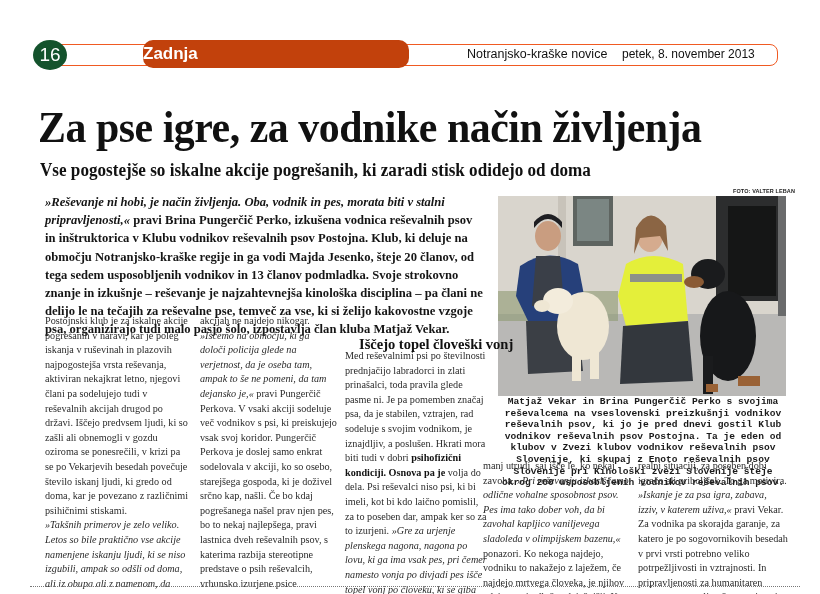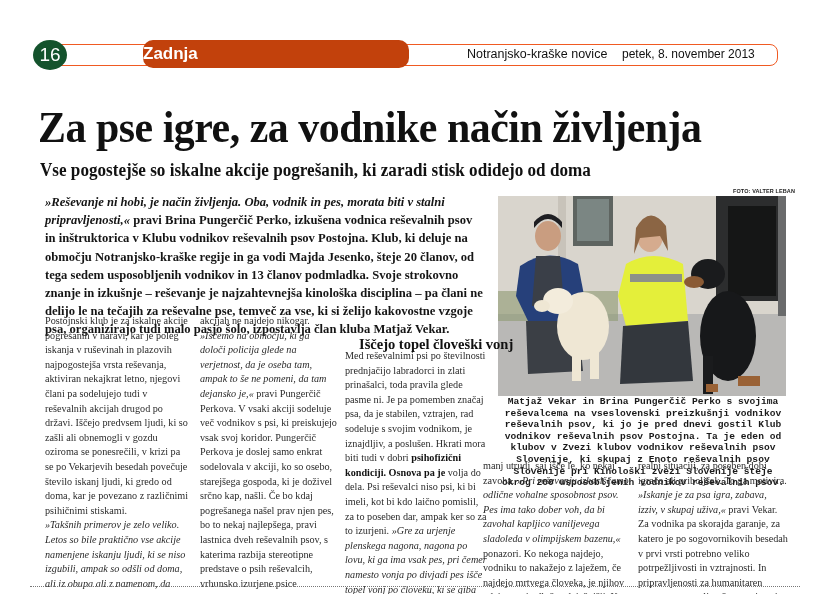--- a/index.html
+++ b/index.html
@@ -109,17 +109,17 @@
 <h3 class="subtitle2" style="margin:14px">Iščejo topel človeški vonj</h3>
 <div class="col c3">
   <span>Med reševalnimi psi po številnosti prednjačijo labradorci in zlati prinašalci, toda pravila glede pasme ni. Je pa pomemben značaj psa, da je stabilen, vztrajen, rad sodeluje s svojim vodnikom, je iznajdljiv, a poslušen. Hkrati mora biti tudi v dobri </span><b>psihofizični kondiciji. Osnova pa je</b><span> volja do dela.  Psi reševalci niso psi, ki bi imeli, kot bi kdo laično pomislil, za to poseben dar, ampak ker so za to izurjeni. </span><i>»Gre za urjenje plenskega nagona, nagona po lovu, ki ga ima vsak pes, pri čemer namesto vonja po divjadi pes išče topel vonj po človeku, ki se giba po zraku,«</i>
 </div>
 
 <div class="col c4">
   <span>manj utrudi, saj išče le, ko nekaj zavoha. </span><i>»Pri reševanju izkoriščamo odlične vohalne sposobnost psov. Pes ima tako dober voh, da bi zavohal kapljico vaniljevega sladoleda v olimpijskem bazenu,«</i><span> ponazori. Ko nekoga najdejo, vodniku to nakažejo z laježem, če najdejo mrtvega človeka, je njihov odziv manj odločen, lajež tišji. Ko pes na treningih najde tako imenovanega markerja ali pogrešano osebo v</span>
 </div>
 
 <div class="col c5">
-  <span>realni situaciji, za poseben dobi igračo ali priboljšek. To ga motivira. </span><i>»Iskanje je za psa igra, zabava, izziv, v skupaj uživa,«</i><span> pravi Vekar. Za vodnika pa skorajda garanje, za katero je po sogovornikovih besedah v prvi vrsti potrebno veliko potrpežljivosti in vztrajnosti. In pripravljenosti za humanitaren namen prostovoljno žrtvovati svoj čas in denar.</span><br>
+  <span>realni situaciji, za poseben dobi igračo ali priboljšek. To ga motivira. </span><i>»Iskanje je za psa igra, zabava, izziv, v katerem uživa,«</i><span> pravi Vekar. Za vodnika pa skorajda garanje, za katero je po sogovornikovih besedah v prvi vrsti potrebno veliko potrpežljivosti in vztrajnosti. In pripravljenosti za humanitaren namen prostovoljno žrtvovati svoj čas in denar.</span><br>
   
 </div>
 
 <div class="dots"></div>
 
 </body></html>

